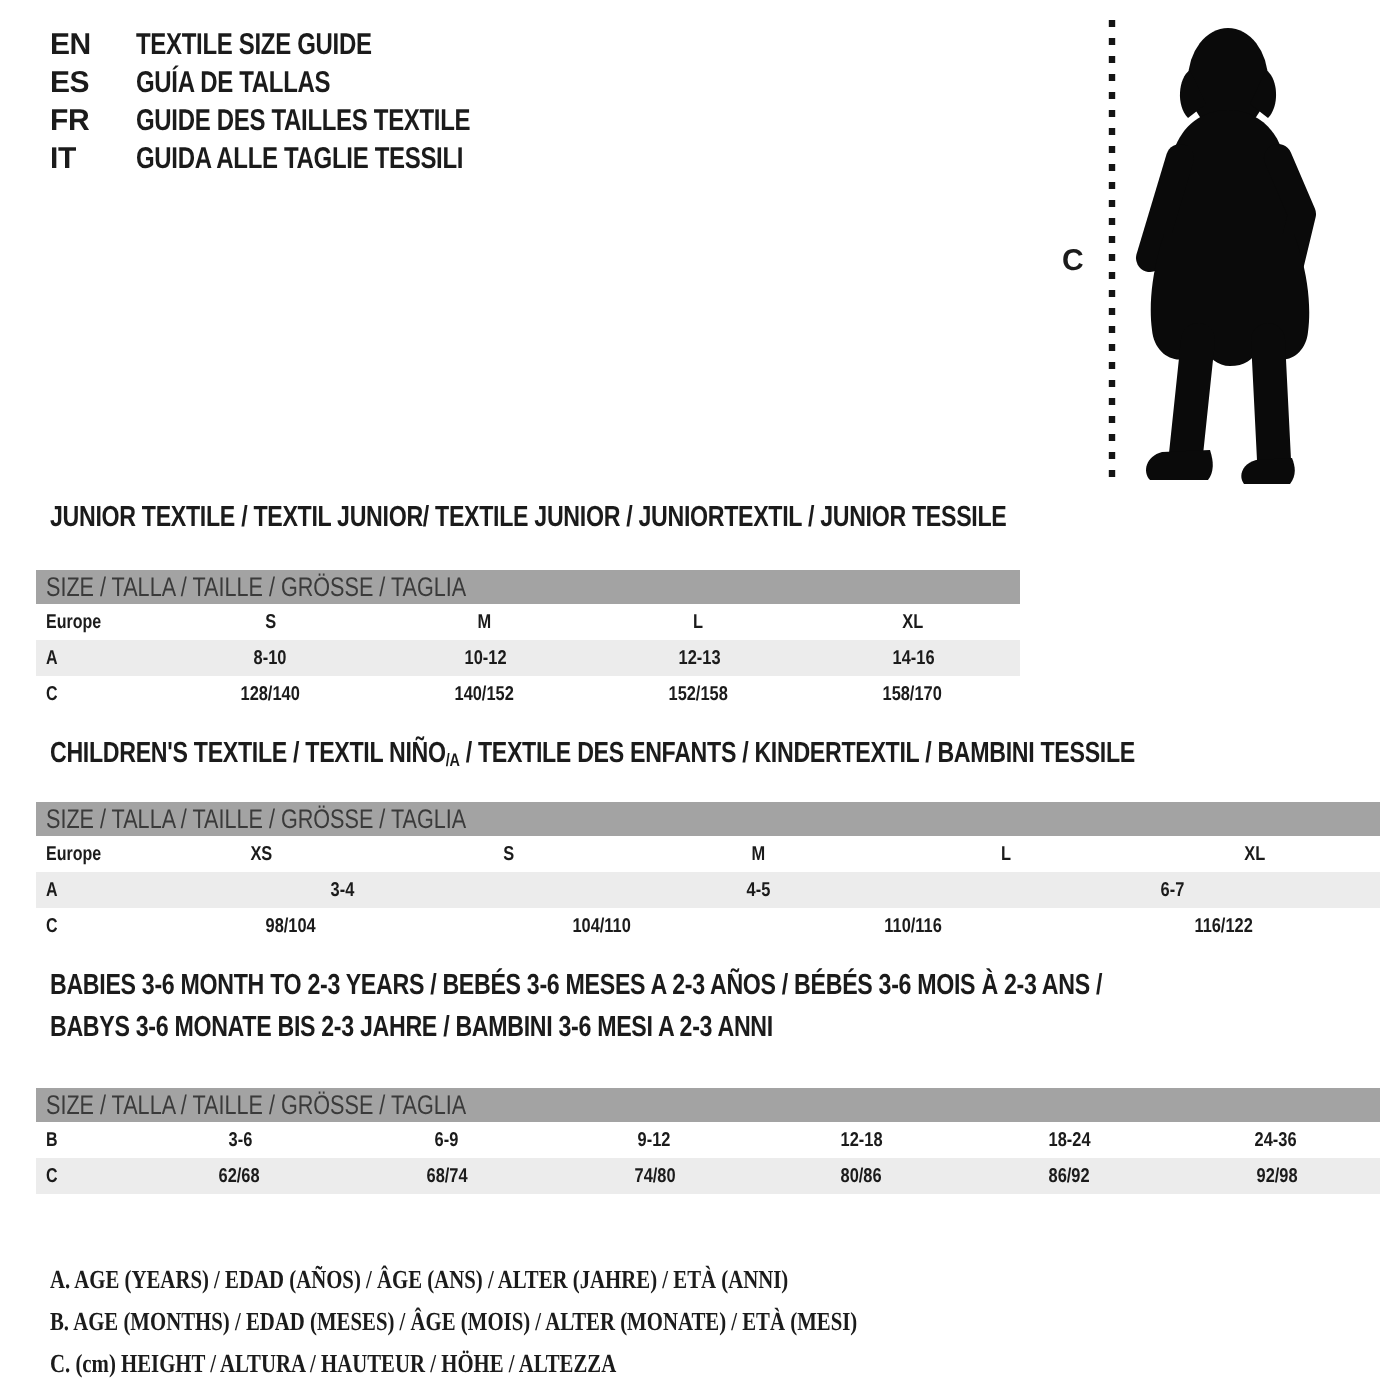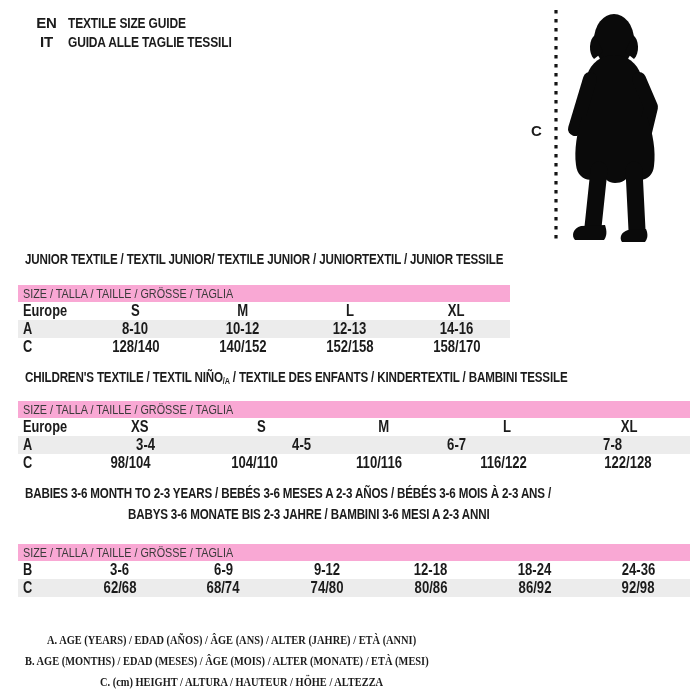--- a/index.html
+++ b/index.html
@@ -4,21 +4,21 @@
 <style>
   * { margin: 0; padding: 0; box-sizing: border-box; }
   html, body { width: 700px; height: 700px; }
   body {
     position: relative;
     background: #ffffff;
     font-family: "Liberation Sans", sans-serif;
     color: #1b1b1b;
     overflow: hidden;
   }
-  .abs { position: absolute; text-align: center; }
+  .abs { position: absolute; }
 
   
   .cond  { display: inline-block; transform: scaleX(0.80); transform-origin: 0 50%; white-space: nowrap; }
   .ccond { display: inline-block; transform: scaleX(0.82); transform-origin: 50% 50%; white-space: nowrap; }
 
   
   .lang-list { left: 25px; top: 13px; }
   .lang-row { display: flex; height: 19px; align-items: center; font-size: 15px; font-weight: 700; letter-spacing: -0.2px; }
   .lang-code { width: 43px; flex: 0 0 43px; }
   .lang-label { white-space: nowrap; }
@@ -28,41 +28,49 @@
   .measure-label { left: 531px; top: 122px; font-size: 15px; font-weight: 700; }
 
   
   .sec-title { font-size: 14.5px; font-weight: 700; letter-spacing: -0.2px; white-space: nowrap; }
   .sub { font-size: 9px; position: relative; top: 2px; }
 
   
   .sizetable { position: absolute; }
   .size-bar {
     height: 17px; display: flex; align-items: center;
-    background: #f9a8d4; color: #3a3a3a;
+    background: #a3a3a3; color: #3a3a3a;
     font-size: 13.5px; padding-left: 5px;
   }
-  .trow { display: flex; height: 18px; align-items: center; font-size: 16px; font-weight: 700; }
+  .trow { display: flex; height: 18px; align-items: center; font-size: 10px; font-weight: 700; }
   .trow.shade { background: #ececec; }
   .tlabel { padding-left: 5px; text-align: left; }
   .t1 .tlabel { flex: 0 0 64px; }
   .t2 .tlabel, .t3 .tlabel { flex: 0 0 50px; }
   .tcell { flex: 1 1 0; text-align: center; }
 
   
   .footnotes { left: 25px; top: 632px; font-family: Liberation Serif, serif; }
   .foot-line { font-size: 13px; font-weight: 700; height: 21px; white-space: nowrap; }
 </style>
 </head>
 <body>
 
 <div class="abs lang-list">
   <div class="lang-row">
     <span class="lang-code">EN</span>
     <span class="lang-label cond">TEXTILE SIZE GUIDE</span>
+  </div>
+  <div class="lang-row">
+    <span class="lang-code">ES</span>
+    <span class="lang-label cond">GUÍA DE TALLAS</span>
+  </div>
+  <div class="lang-row">
+    <span class="lang-code">FR</span>
+    <span class="lang-label cond">GUIDE DES TAILLES TEXTILE</span>
   </div>
   <div class="lang-row">
     <span class="lang-code">IT</span>
     <span class="lang-label cond">GUIDA ALLE TAGLIE TESSILI</span>
   </div>
 </div>
 
 <div class="abs measure-label">C</div>
 
 <div class="abs figure-wrap">
@@ -129,29 +137,27 @@
     <div class="tcell"><span class="ccond">S</span></div>
     <div class="tcell"><span class="ccond">M</span></div>
     <div class="tcell"><span class="ccond">L</span></div>
     <div class="tcell"><span class="ccond">XL</span></div>
   </div>
   <div class="trow shade">
     <div class="tlabel"><span class="cond">A</span></div>
     <div class="tcell"><span class="ccond">3-4</span></div>
     <div class="tcell"><span class="ccond">4-5</span></div>
     <div class="tcell"><span class="ccond">6-7</span></div>
-    <div class="tcell"><span class="ccond">7-8</span></div>
   </div>
   <div class="trow">
     <div class="tlabel"><span class="cond">C</span></div>
     <div class="tcell"><span class="ccond">98/104</span></div>
     <div class="tcell"><span class="ccond">104/110</span></div>
     <div class="tcell"><span class="ccond">110/116</span></div>
     <div class="tcell"><span class="ccond">116/122</span></div>
-    <div class="tcell"><span class="ccond">122/128</span></div>
   </div>
 </div>
 
 <div class="abs sec-title" style="left:25px; top:483px; line-height:21px;">
   <div><span class="cond">BABIES 3-6 MONTH TO 2-3 YEARS / BEBÉS 3-6 MESES A 2-3 AÑOS / BÉBÉS 3-6 MOIS À 2-3 ANS /</span></div>
   <div><span class="cond">BABYS 3-6 MONATE BIS 2-3 JAHRE / BAMBINI 3-6 MESI A 2-3 ANNI</span></div>
 </div>
 
 <div class="sizetable t3" style="left:18px; top:544px; width:672px;">
   <div class="size-bar">

